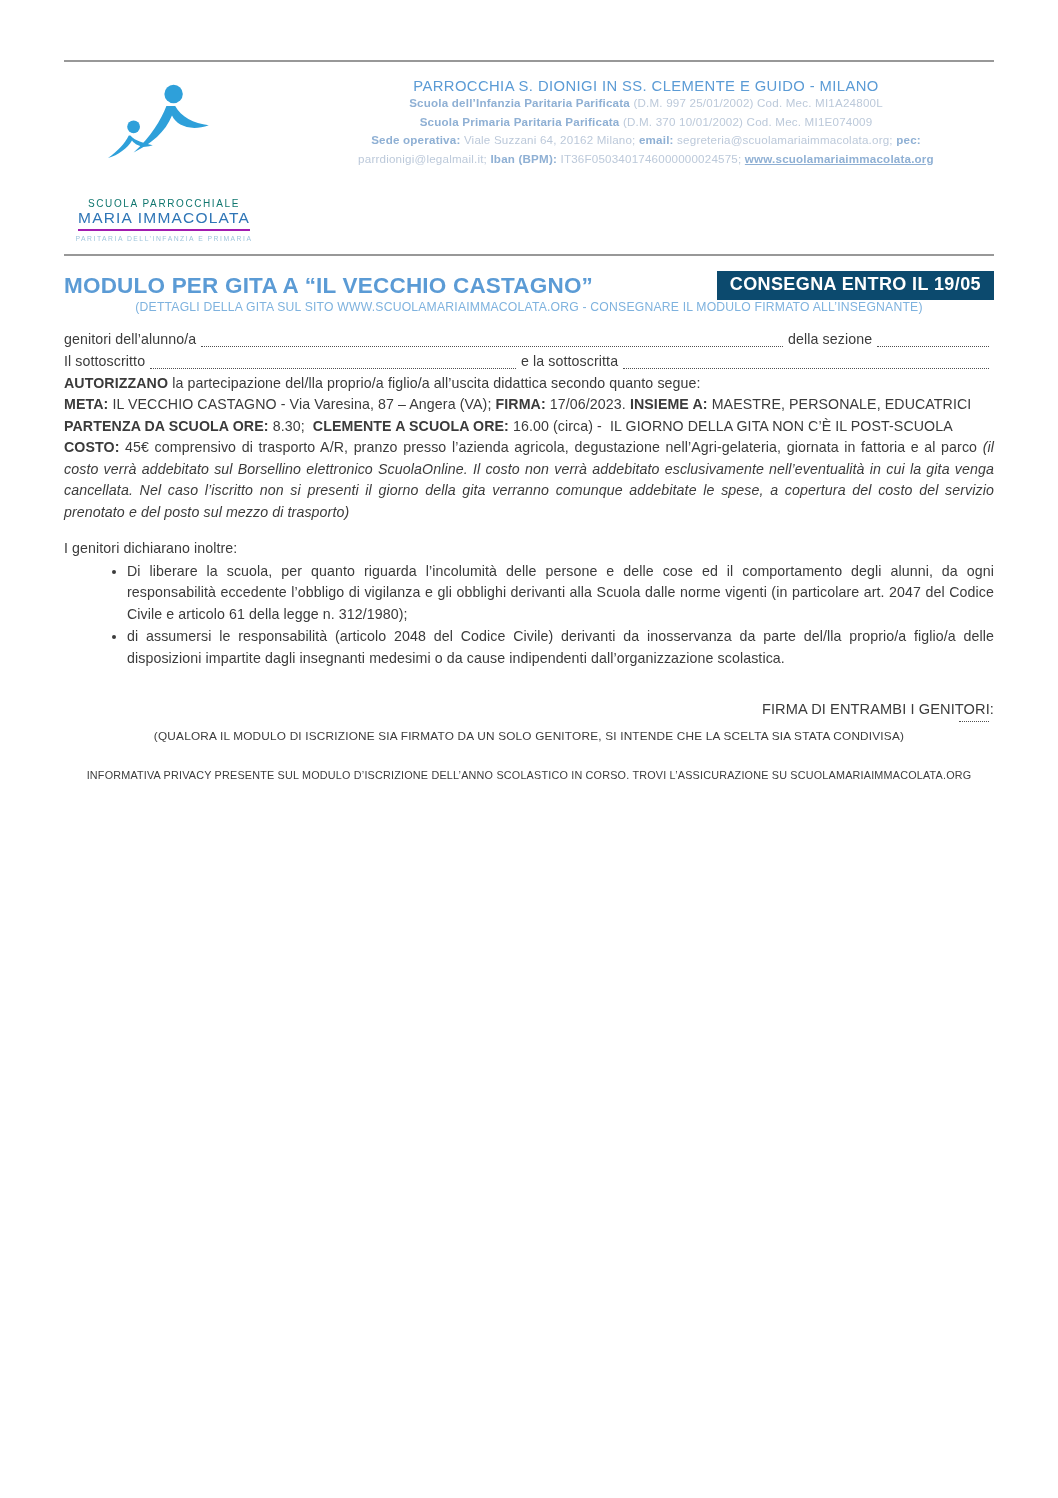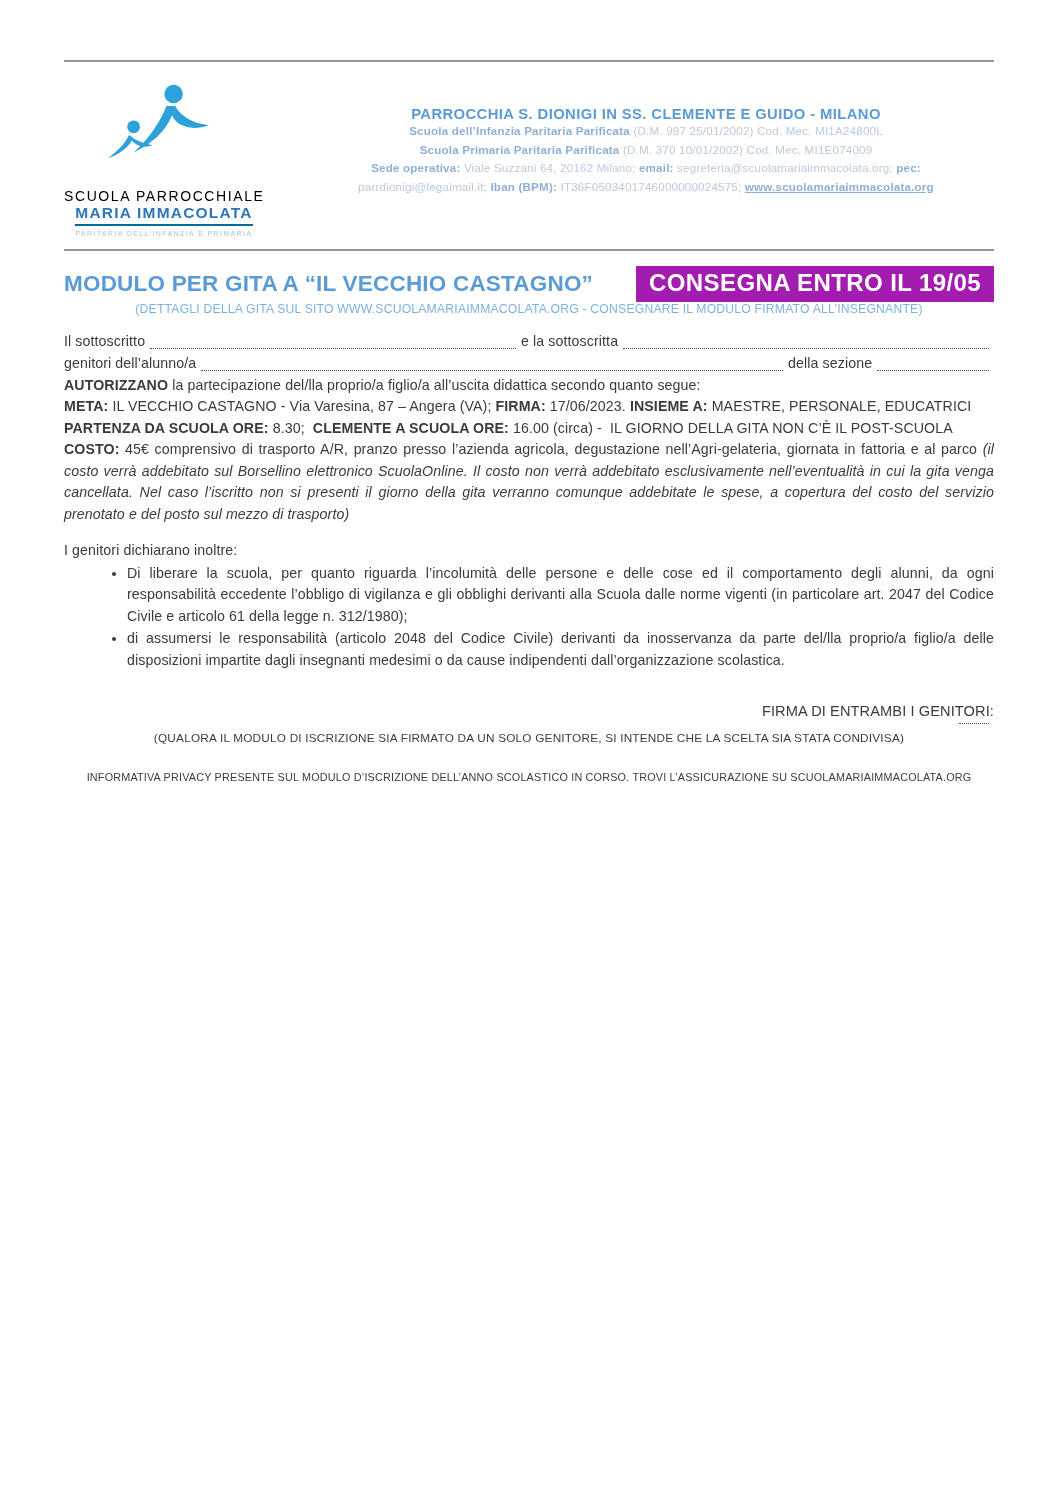--- a/index.html
+++ b/index.html
@@ -15,35 +15,35 @@
     overflow:hidden;
   }
   .rule { height:2px; background:#989898; }
   .rule-top { margin-top:60px; }
   .rule-mid { margin-top:12px; }
 
   
   .header { display:flex; margin-top:16px; align-items:flex-start; }
   .logo-block { width:200px; text-align:center; padding-top:4px; flex:none; }
   .logo-figures { width:132px; height:96px; display:block; margin:0 auto; }
-  .logo-line1 { color:#000000; font-size:14px; letter-spacing:1.6px; margin-top:10px; white-space:nowrap; }
-  .logo-line2 { color:#2e75b6; font-size:15.5px; font-weight:bold; letter-spacing:1.2px; border-bottom:2px solid #0369a1; display:inline-block; padding-bottom:2px; white-space:nowrap; }
+  .logo-line1 { color:#0f766e; font-size:10px; letter-spacing:1.6px; margin-top:20px; white-space:nowrap; }
+  .logo-line2 { color:#2e75b6; font-size:15.5px; font-weight:normal; letter-spacing:1.2px; border-bottom:2px solid #a21caf; display:inline-block; padding-bottom:2px; white-space:nowrap; }
   .logo-line3 { color:#9ec4dc; font-size:6.8px; letter-spacing:1.5px; margin-top:4px; white-space:nowrap; }
 
   .header-text { flex:1; text-align:center; padding-left:34px; }
-  .parish-title { color:#5b9bd5; font-size:14.8px; font-weight:bold; letter-spacing:0.4px; margin-top:28px; }
+  .parish-title { color:#5b9bd5; font-size:14.8px; font-weight:normal; letter-spacing:0.4px; margin-top:0; }
   .hinfo { color:#bcc9da; font-size:11.6px; line-height:18.5px; letter-spacing:0.2px; }
   .hinfo:first-of-type { margin-top:18px; }
   .hinfo b { color:#8fb0d4; font-weight:bold; }
   .hinfo .hlink { color:#8fb0d4; font-weight:bold; text-decoration:underline; cursor:pointer; }
 
   
   .title-row { display:flex; justify-content:space-between; align-items:center; margin-top:15px; }
   .title-main { color:#5b9bd5; font-size:22.5px; font-weight:bold; letter-spacing:0.2px; white-space:nowrap; }
-  .deadline-badge { background:#a21caf; color:#ffffff; font-size:24px; font-weight:bold; letter-spacing:0.4px; padding:3px 13px 5px 13px; white-space:nowrap; }
+  .deadline-badge { background:#0c4a6e; color:#ffffff; font-size:18px; font-weight:bold; letter-spacing:0.4px; padding:3px 13px 5px 13px; white-space:nowrap; }
   .subtitle { text-align:center; color:#7eb2de; font-size:12.2px; letter-spacing:0.2px; }
 
   
   .bodytext { font-size:14.2px; line-height:21.5px; color:#3b3b3b; letter-spacing:0.1px; }
   .form-area { margin-top:15px; }
   .fill-line { display:flex; align-items:flex-end; white-space:nowrap; }
   .fill-line + .fill-line { margin-top:0.5px; }
   .dots { flex:1; border-bottom:1.6px dotted #4f4f4f; margin:0 5px 4px 5px; min-width:30px; }
   .dots-wide { flex:5.2; }
   .dots-narrow { flex:1; }
@@ -92,31 +92,31 @@
 
   <div class="title-row">
     <div class="title-main">MODULO PER GITA A “IL VECCHIO CASTAGNO”</div>
     <div class="deadline-badge">CONSEGNA ENTRO IL 19/05</div>
   </div>
   <div class="subtitle">(DETTAGLI DELLA GITA SUL SITO WWW.SCUOLAMARIAIMMACOLATA.ORG - CONSEGNARE IL MODULO FIRMATO ALL’INSEGNANTE)</div>
 
   <div class="bodytext form-area">
 
     <div class="fill-line">
+      <span>genitori dell’alunno/a</span>
+      <span class="dots dots-wide"></span>
+      <span>della sezione</span>
+      <span class="dots dots-narrow"></span>
+    </div>
+
+    <div class="fill-line">
       <span>Il sottoscritto</span>
       <span class="dots"></span>
       <span>e la sottoscritta</span>
       <span class="dots"></span>
-    </div>
-
-    <div class="fill-line">
-      <span>genitori dell’alunno/a</span>
-      <span class="dots dots-wide"></span>
-      <span>della sezione</span>
-      <span class="dots dots-narrow"></span>
     </div>
 
     <div><b>AUTORIZZANO</b><span> la partecipazione del/lla proprio/a figlio/a all’uscita didattica secondo quanto segue:</span></div>
 
     <div><b>META:</b><span> IL VECCHIO CASTAGNO - Via Varesina, 87 – Angera (VA); </span><b>FIRMA:</b><span> 17/06/2023. </span><b>INSIEME A:</b><span> MAESTRE, PERSONALE, EDUCATRICI</span></div>
 
     <div><b>PARTENZA DA SCUOLA ORE:</b><span> 8.30;&nbsp; </span><b>CLEMENTE A SCUOLA ORE:</b><span> 16.00 (circa) -&nbsp; IL GIORNO DELLA GITA NON C’È IL POST-SCUOLA</span></div>
 
     <div class="para"><b>COSTO:</b><span> 45€ comprensivo di trasporto A/R, pranzo presso l’azienda agricola, degustazione nell’Agri-gelateria, giornata in fattoria e al parco </span><span class="ital">(il costo verrà addebitato sul Borsellino elettronico ScuolaOnline. Il costo non verrà addebitato esclusivamente nell’eventualità in cui la gita venga cancellata. Nel caso l’iscritto non si presenti il giorno della gita verranno comunque addebitate le spese, a copertura del costo del servizio prenotato e del posto sul mezzo di trasporto)</span></div>
 

